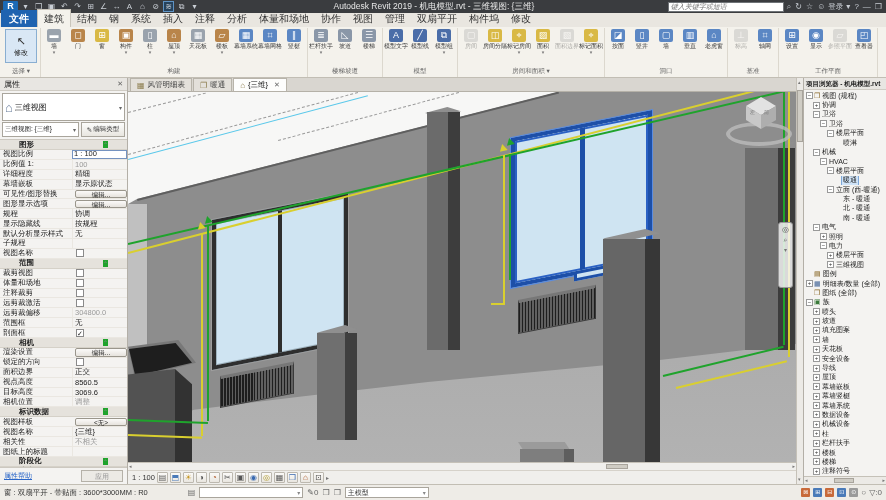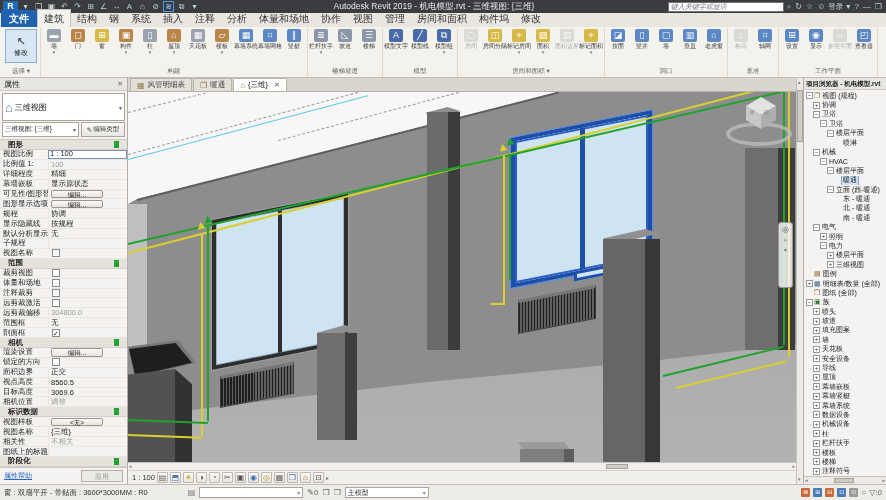--- a/index.html
+++ b/index.html
@@ -35,24 +35,24 @@
 
 .props{width:128px;background:#f4f3f1;border-right:1px solid #b3afa7;display:flex;flex-direction:column;font-size:7.5px;flex:none}
 .props-header{height:13px;background:#e8e6e2;display:flex;align-items:center;justify-content:space-between;padding:0 4px;font-size:8px;color:#222;border-bottom:1px solid #d0ccc4}
 .type-sel{height:28px;margin:2px 2px 1px;background:#fff;border:1px solid #a9a59c;display:flex;align-items:center;padding:0 2px;gap:2px}
 .ts-icon{font-size:13px;color:#6b7f9c}
 .ts-label{flex:1;font-size:8px;color:#222}
 .combo-row{display:flex;height:15px;margin:0 2px 2px;gap:2px}
 .inst-combo{flex:1;background:#fff;border:1px solid #a9a59c;font-size:6.5px;display:flex;align-items:center;padding:0 2px;color:#222;white-space:nowrap;overflow:hidden}
 .etbtn{width:44px;border:1px solid #a9a59c;background:linear-gradient(#fcfcfb,#e8e6e0);font-size:6.5px;display:flex;align-items:center;justify-content:center;gap:1px;color:#333}
 .prop-rows{flex:1;overflow:hidden;border-top:1px solid #ccc8c0}
-.psec{height:10px;background:#e5e2dc;font-weight:bold;display:flex;justify-content:space-between;align-items:center;padding:0 8px;font-size:7.5px;border-bottom:1px solid #d5d1c8;color:#222}
+.psec{height:10px;background:#e5e2dc;font-weight:bold;display:flex;justify-content:space-between;align-items:center;padding:0 19px;font-size:7.5px;border-bottom:1px solid #d5d1c8;color:#222}
 .psec .pg{font-size:6px;color:#888;font-weight:normal}
 .prow{height:9.9px;display:flex;border-bottom:1px solid #eae7e1;align-items:center}
-.plabel{width:48px;padding-left:3px;color:#222;overflow:hidden;white-space:nowrap;flex:none}
+.plabel{width:72px;padding-left:3px;color:#222;overflow:hidden;white-space:nowrap;flex:none}
 .pval{flex:1;padding:0 2px;overflow:hidden;white-space:nowrap;color:#222;border-left:1px solid #eae7e1;height:100%;display:flex;align-items:center}
 .pval.muted{color:#9a9a9a}
 .pinput{border:1px solid #7593c0;background:#fff;padding:0 1px;line-height:8px}
 .pbtn{margin-left:3px;width:52px;border:1px solid #9a968c;background:linear-gradient(#fbfaf9,#e6e3dd);text-align:center;font-size:6.5px;height:8.5px;line-height:8px;border-radius:2px;color:#222}
 .pcheck{width:8px;height:8px;border:1px solid #8a8a8a;background:#fff;margin-left:4px;font-size:7px;line-height:7px;text-align:center;color:#222}
 .props-footer{height:17px;border-top:1px solid #ccc8c0;display:flex;align-items:center;justify-content:space-between;padding:0 4px}
 .help-link{color:#2a66c8;text-decoration:underline;font-size:7px}
 .apply-btn{width:42px;height:12px;border:1px solid #b5b1a8;background:#eceae5;color:#9a9a9a;font-size:7px;text-align:center;line-height:11px}
 
 .canvas-col{width:668px;display:flex;flex-direction:column;flex:none}
@@ -142,21 +142,21 @@
       <span class="mtab">结构</span>
       <span class="mtab">钢</span>
       <span class="mtab">系统</span>
       <span class="mtab">插入</span>
       <span class="mtab">注释</span>
       <span class="mtab">分析</span>
       <span class="mtab">体量和场地</span>
       <span class="mtab">协作</span>
       <span class="mtab">视图</span>
       <span class="mtab">管理</span>
-      <span class="mtab">房间和面积</span>
+      <span class="mtab">双扇平开</span>
       <span class="mtab">构件坞</span>
       <span class="mtab">修改</span>
     </div>
 
   <div class="ribbon">
     <div class="rgroup">
       <div class="rbtns">
         <div class="modify-btn">
           <span class="micon">↖</span>
           <span>修改</span>

